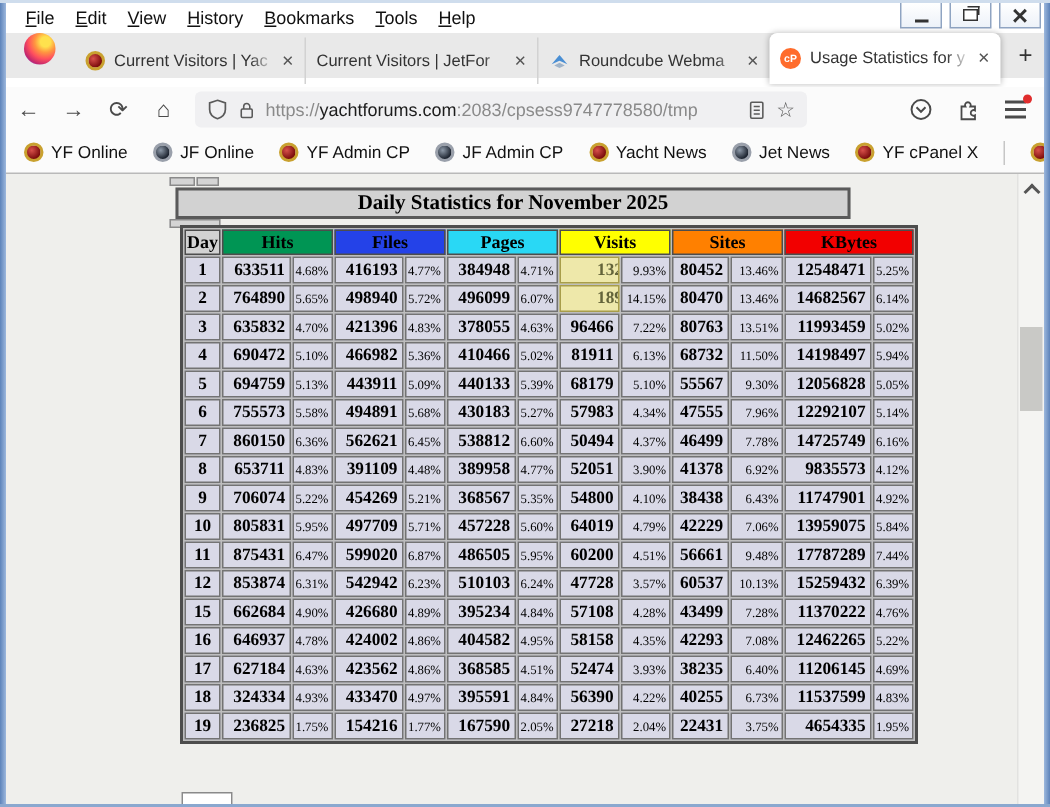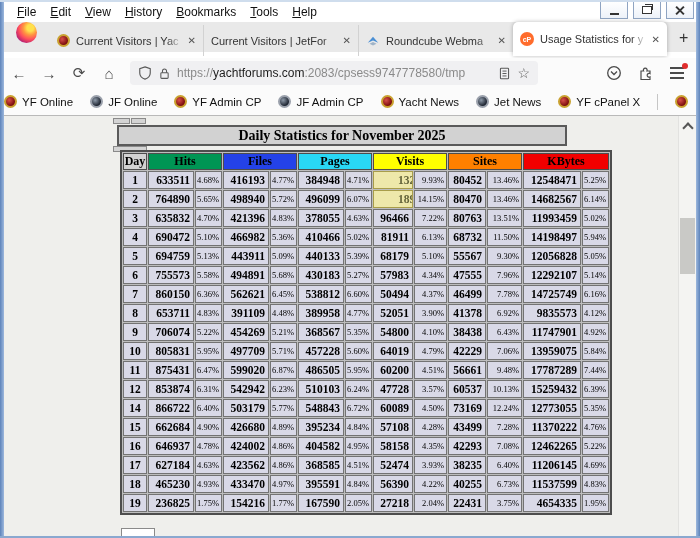--- a/index.html
+++ b/index.html
@@ -65,21 +65,21 @@
   .pill-icon{flex:none;display:flex;align-items:center;}
   .star-glyph{font-size:14px;color:#5a5a5a;}
   .right-icons{margin-left:auto;margin-right:12px;display:flex;align-items:center;gap:16px;}
   .burger{position:relative;width:14px;height:12px;}
   .burger i{position:absolute;left:0;width:14px;height:2px;background:#4a4a4a;}
   .burger i:nth-child(1){top:0;} .burger i:nth-child(2){top:5px;} .burger i:nth-child(3){top:10px;}
   .burger b{position:absolute;right:-4px;top:-4px;width:6px;height:6px;border-radius:50%;background:#e02d2d;}
 
   
   .bookmarksbar{position:absolute;left:4px;right:4px;top:88px;height:27px;background:#fbfbfb;
-      display:flex;align-items:center;gap:17px;font-size:11.5px;color:#111;
+      display:flex;align-items:center;padding-left:12px;gap:17px;font-size:11.5px;color:#111;
       border-bottom:1px solid #b9b9b9;z-index:2;}
   .bookmark{display:flex;align-items:center;gap:5px;white-space:nowrap;}
   .bm-sep{width:1px;height:16px;background:#c6c6c6;}
 
   
   .content{position:absolute;left:4px;right:4px;top:116px;bottom:0;background:#efefec;}
   .scrollbar{position:absolute;right:0;top:0;bottom:0;width:17px;background:#f4f4f2;border-left:1px solid #e2e2e0;}
   .scroll-up{position:absolute;top:8px;left:5px;width:6px;height:6px;border-top:2px solid #555;
       border-left:2px solid #555;transform:rotate(45deg);}
   .scroll-thumb{position:absolute;top:102px;left:1px;right:1px;height:56px;background:#c9c9c6;}
@@ -464,35 +464,20 @@
           <td class="c-val">510103</td>
           <td class="c-pct">6.24%</td>
           <td class="c-val">47728</td>
           <td class="c-pct">3.57%</td>
           <td class="c-val">60537</td>
           <td class="c-pct">10.13%</td>
           <td class="c-val">15259432</td>
           <td class="c-pct">6.39%</td>
         </tr>
         <tr>
-          <td class="c-day">14</td>
-          <td class="c-val">866722</td>
-          <td class="c-pct">6.40%</td>
-          <td class="c-val">503179</td>
-          <td class="c-pct">5.77%</td>
-          <td class="c-val">548843</td>
-          <td class="c-pct">6.72%</td>
-          <td class="c-val">60089</td>
-          <td class="c-pct">4.50%</td>
-          <td class="c-val">73169</td>
-          <td class="c-pct">12.24%</td>
-          <td class="c-val">12773055</td>
-          <td class="c-pct">5.35%</td>
-        </tr>
-        <tr>
           <td class="c-day">15</td>
           <td class="c-val">662684</td>
           <td class="c-pct">4.90%</td>
           <td class="c-val">426680</td>
           <td class="c-pct">4.89%</td>
           <td class="c-val">395234</td>
           <td class="c-pct">4.84%</td>
           <td class="c-val">57108</td>
           <td class="c-pct">4.28%</td>
           <td class="c-val">43499</td>
@@ -525,21 +510,21 @@
           <td class="c-pct">4.51%</td>
           <td class="c-val">52474</td>
           <td class="c-pct">3.93%</td>
           <td class="c-val">38235</td>
           <td class="c-pct">6.40%</td>
           <td class="c-val">11206145</td>
           <td class="c-pct">4.69%</td>
         </tr>
         <tr>
           <td class="c-day">18</td>
-          <td class="c-val">465230</td>
+          <td class="c-val">324334</td>
           <td class="c-pct">4.93%</td>
           <td class="c-val">433470</td>
           <td class="c-pct">4.97%</td>
           <td class="c-val">395591</td>
           <td class="c-pct">4.84%</td>
           <td class="c-val">56390</td>
           <td class="c-pct">4.22%</td>
           <td class="c-val">40255</td>
           <td class="c-pct">6.73%</td>
           <td class="c-val">11537599</td>

